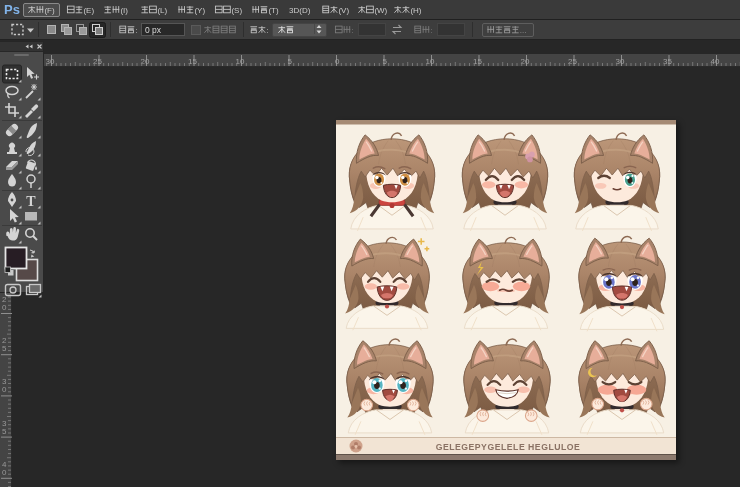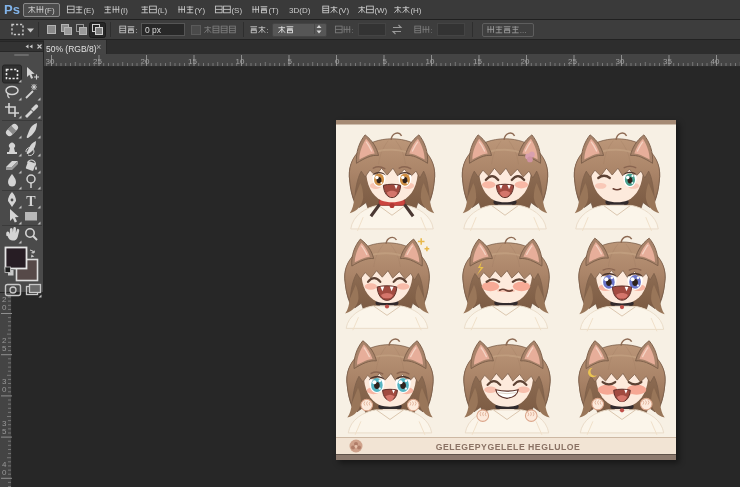--- a/index.html
+++ b/index.html
@@ -102,25 +102,20 @@
         <path d="M423.2,6.1 V12.8 M425.9,6.1 V12.8 M428.7,6.1 V12.8 M422.6,9.4 H429.3" stroke="#7e7e7e" stroke-width="0.85" fill="none"></path>
         <text x="430.4" y="12.5" font-size="8.0" fill="#7e7e7e" font-family="Liberation Sans, sans-serif" letter-spacing="0">:</text>
         <rect x="472" y="2" width="1" height="15" fill="#2e2e2e"></rect>
         <path d="M488.0,6.1 V12.8 M490.8,6.1 V12.8 M493.5,6.1 V12.8 M487.4,9.4 H494.1" stroke="#9a9a9a" stroke-width="0.85" fill="none"></path>
         <path d="M498.9,6.1 V12.8 M495.6,7.1 H502.3 M495.6,12.8 H502.3 M496.2,9.4 H501.7" stroke="#9a9a9a" stroke-width="0.85" fill="none"></path>
         <path d="M503.8,6.7 H510.5 M504.3,8.3 H510.0 M504.3,9.7 H510.0" stroke="#9a9a9a" stroke-width="0.85" fill="none"></path>
         <rect x="504.6" y="10.2" width="5.1" height="2.6" stroke="#9a9a9a" stroke-width="0.85" fill="none"></rect>
         <path d="M515.3,6.1 V12.8 M512.0,7.1 H518.7 M512.0,12.8 H518.7 M512.6,9.4 H518.1" stroke="#9a9a9a" stroke-width="0.85" fill="none"></path>
         <text x="519.8" y="12.5" font-size="8.0" fill="#9a9a9a" font-family="Liberation Sans, sans-serif" letter-spacing="0">...</text>
       </svg>
-    </div>
-<div style="position:absolute;left:0;top:40px;width:740px;height:15px;background:#2d2d2d">
-      <div style="position:absolute;left:44px;top:0;width:62px;height:15px;background:#454545;border-right:1px solid #262626"></div>
-      <span style="position:absolute;left:46px;top:3.5px;font-size:8.5px;color:#e0e0e0">50% (RGB/8)</span>
-      <span style="position:absolute;left:96px;top:2px;font-size:9px;color:#b0b0b0">×</span>
     </div>
 <svg width="740" height="13" style="position:absolute;left:0;top:54px" xmlns="http://www.w3.org/2000/svg">
       <rect x="0" y="0" width="740" height="13" fill="#444444"></rect>
       <rect x="0" y="12" width="740" height="1" fill="#2a2a2a"></rect>
       <rect x="51.0" y="1" width="1" height="11" fill="#8f8f8f"></rect>
       <text x="54.5" y="9.5" font-size="8" fill="#a0a0a0" text-anchor="end" font-family="Liberation Sans, sans-serif">30</text>
       <rect x="98.5" y="1" width="1" height="11" fill="#8f8f8f"></rect>
       <text x="102.0" y="9.5" font-size="8" fill="#a0a0a0" text-anchor="end" font-family="Liberation Sans, sans-serif">25</text>
       <rect x="146.0" y="1" width="1" height="11" fill="#8f8f8f"></rect>
       <text x="149.5" y="9.5" font-size="8" fill="#a0a0a0" text-anchor="end" font-family="Liberation Sans, sans-serif">20</text>

